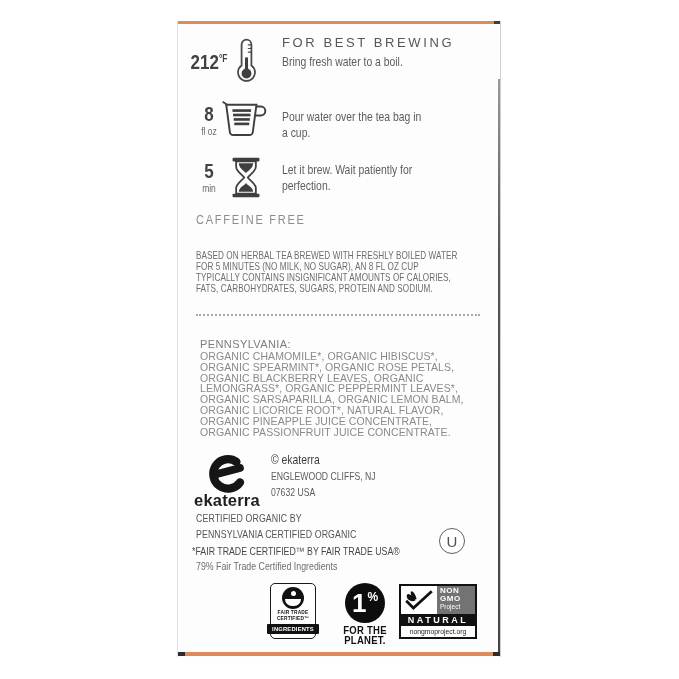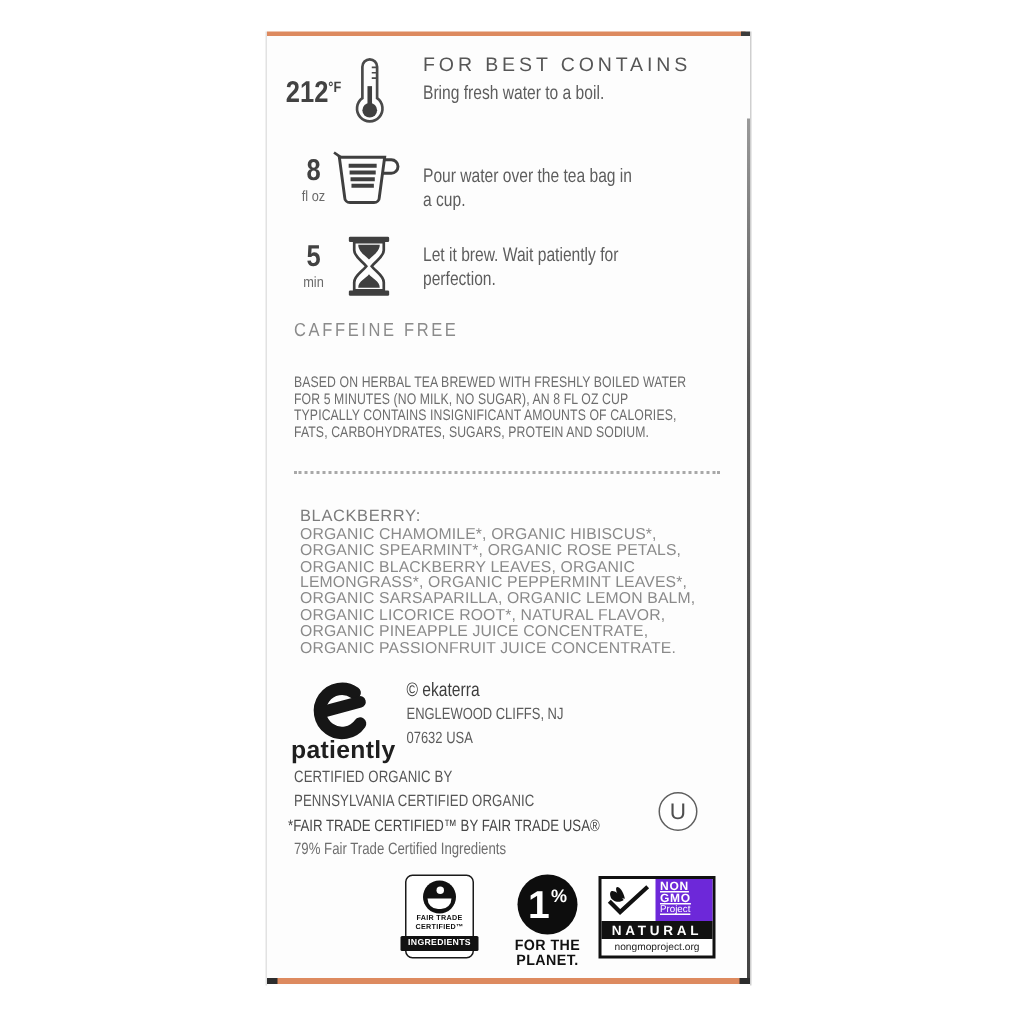--- a/index.html
+++ b/index.html
@@ -76,38 +76,38 @@
     color:#fff; display:flex; align-items:center; justify-content:center; }
   .op-one { font-size:26px; font-weight:bold; line-height:26px; }
   .op-pct { font-size:12px; font-weight:bold; margin:-12px 0 0 1px; }
   .op-text { font-size:10px; font-weight:bold; color:#111; line-height:10px; margin-top:3px;
     letter-spacing:0.3px; transform:scaleX(0.95); transform-origin:center top; }
 
   
   .seal-ng { width:78px; height:55px; border:2px solid #111; background:#fff; display:flex; flex-direction:column; }
   .ng-top { flex:1; display:flex; }
   .ng-bfly { width:36px; display:flex; align-items:center; justify-content:center; }
-  .ng-box { flex:1; background:#6d28d9; color:#fff; padding:1px 0 0 3px;text-decoration:underline; }
+  .ng-box { flex:1; background:#737373; color:#fff; padding:1px 0 0 3px; }
   .ng-w1 { font-size:8px; font-weight:bold; line-height:8px; letter-spacing:0.5px; }
   .ng-w3 { font-size:6.5px; line-height:7px; }
   .ng-verified { background:#111; color:#fff; text-align:center; font-weight:bold;
     font-size:9px; letter-spacing:2.5px; line-height:12px; height:12px; }
   .ng-url { font-size:6.8px; color:#222; text-align:center; line-height:11px; }
 </style>
 </head>
 <body>
 
 <div id="stage">
   <div id="panel">
 
     <div class="accent-top"></div>
     <div class="accent-top-cap"></div>
     <div class="right-shadow"></div>
 
-    <div class="abs brew-title" style="left:104px; top:14px;">FOR BEST CONTAINS</div>
+    <div class="abs brew-title" style="left:104px; top:14px;">FOR BEST BREWING</div>
 
     <div class="abs step-val" style="top:31px;">
       <span class="big">212</span><span class="sup">°F</span>
     </div>
     <div class="abs" style="left:56px; top:15px;">
       <svg width="25" height="50" viewBox="0 0 28 52">
         <path d="M14 2 a5.5 5.5 0 0 1 5.5 5.5 V31 a9.5 9.5 0 1 1 -11 0 V7.5 A5.5 5.5 0 0 1 14 2 Z" fill="none" stroke="#4a4a4a" stroke-width="2"></path>
         <path d="M15.5 8 h3.5 M15.5 12 h3.5 M15.5 16 h3.5" stroke="#4a4a4a" stroke-width="1.3"></path>
         <rect x="12.3" y="22" width="3.4" height="17" fill="#3f3f3f"></rect>
         <circle cx="14" cy="40" r="5.5" fill="#3f3f3f"></circle>
@@ -151,37 +151,37 @@
 
     <div class="abs caffeine" style="left:18px; top:192px;">CAFFEINE FREE</div>
 
     <div class="abs caps-note cond" style="left:18px; top:229px; width:370px;">BASED ON HERBAL TEA BREWED WITH FRESHLY BOILED WATER
 FOR 5 MINUTES (NO MILK, NO SUGAR), AN 8 FL OZ CUP
 TYPICALLY CONTAINS INSIGNIFICANT AMOUNTS OF CALORIES,
 FATS, CARBOHYDRATES, SUGARS, PROTEIN AND SODIUM.</div>
 
     <div class="abs dotted-sep" style="left:18px; top:293px;"></div>
 
-    <div class="abs ingr-label" style="left:22px; top:317px;">BLACKBERRY:</div>
+    <div class="abs ingr-label" style="left:22px; top:317px;">PENNSYLVANIA:</div>
     <div class="abs ingr-body" style="left:22px; top:330px; width:300px;">ORGANIC CHAMOMILE*, ORGANIC HIBISCUS*,
 ORGANIC SPEARMINT*, ORGANIC ROSE PETALS,
 ORGANIC BLACKBERRY LEAVES, ORGANIC
 LEMONGRASS*, ORGANIC PEPPERMINT LEAVES*,
 ORGANIC SARSAPARILLA, ORGANIC LEMON BALM,
 ORGANIC LICORICE ROOT*, NATURAL FLAVOR,
 ORGANIC PINEAPPLE JUICE CONCENTRATE,
 ORGANIC PASSIONFRUIT JUICE CONCENTRATE.</div>
 
     <div class="abs" style="left:27px; top:429px;">
       <svg width="46" height="46" viewBox="0 0 50 50">
         <path d="M34.2 12.9 A16 16 0 1 0 38.1 35.2" fill="none" stroke="#161616" stroke-width="9" stroke-linecap="round"></path>
         <path d="M10 27 L38 19.5" stroke="#161616" stroke-width="8.5" stroke-linecap="round"></path>
       </svg>
     </div>
-    <div class="abs brand-name" style="left:16px; top:470px;">patiently</div>
+    <div class="abs brand-name" style="left:16px; top:470px;">ekaterra</div>
     <div class="abs addr-big cond" style="left:93px; top:431px;">© ekaterra</div>
     <div class="abs addr-small cond" style="left:93px; top:448px;">ENGLEWOOD CLIFFS, NJ</div>
     <div class="abs addr-small cond" style="left:93px; top:464px;">07632 USA</div>
 
     <div class="abs cert-caps cond" style="left:18px; top:489px;">CERTIFIED ORGANIC BY</div>
     <div class="abs cert-caps cond" style="left:18px; top:505px;">PENNSYLVANIA CERTIFIED ORGANIC</div>
     <div class="abs ft-caps cond" style="left:14px; top:524px;">*FAIR TRADE CERTIFIED™ BY FAIR TRADE USA®</div>
     <div class="abs ft-sub cond" style="left:18px; top:539px;">79% Fair Trade Certified Ingredients</div>
     <div class="abs kosher" style="left:261px; top:507px;">
       <span>U</span>

